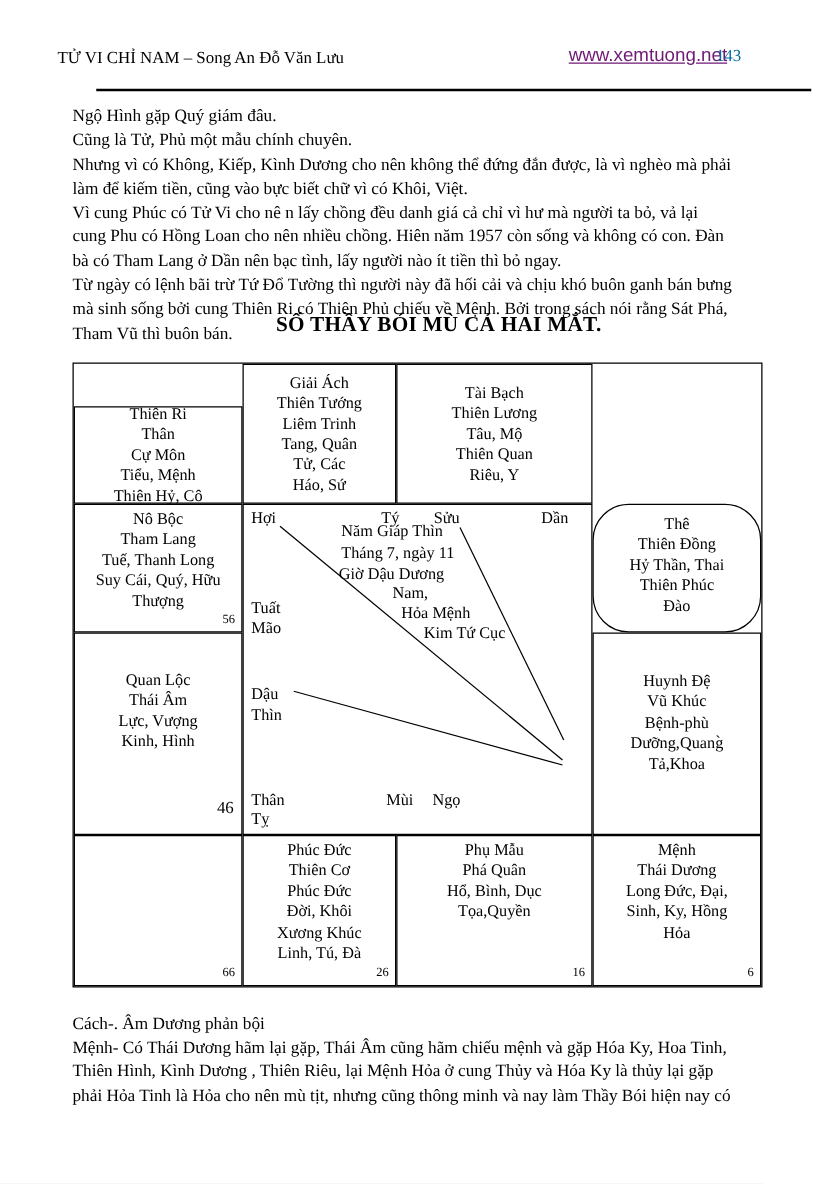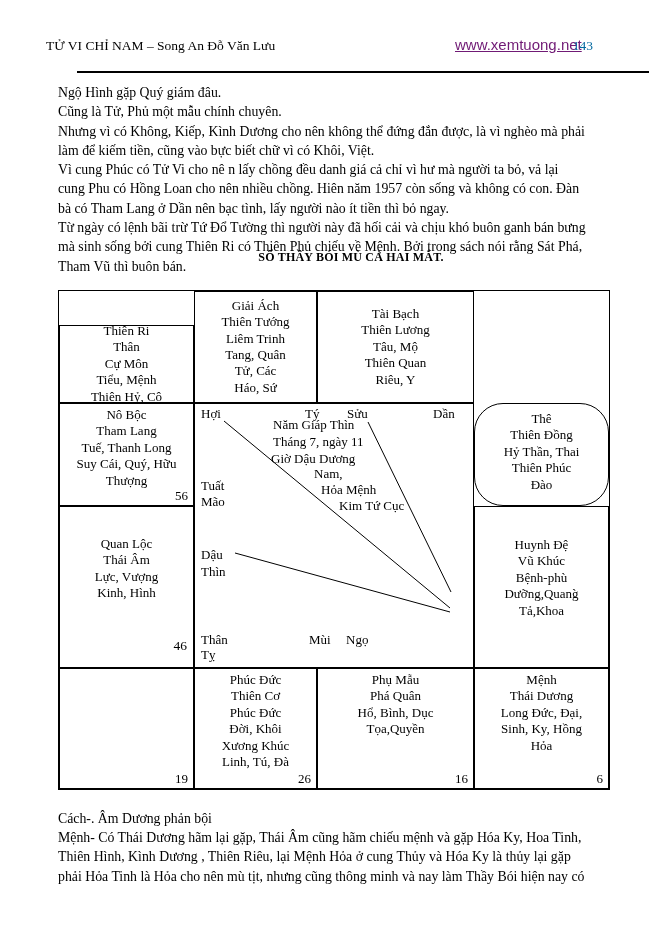--- a/index.html
+++ b/index.html
@@ -19,40 +19,40 @@
   .page-num { font-size:13.5px; color:#0369a1; margin-left:-9px; position:relative; z-index:2; }
   .hdr-rule { position:absolute; left:77px; top:71px; width:572px; height:2px; background:#000; }
 
   
   .body-text {
     position:absolute; left:58px; top:83px; width:586px;
     font-size:13.8px; line-height:19.3px; white-space:pre-line; text-align:left;
   }
   .section-title {
     position:absolute; left:58px; top:250px; width:586px; text-align:center;
-    font-weight:bold; font-size:12px; letter-spacing:0.2px;
+    font-weight:bold; font-size:17px; letter-spacing:0.2px;
   }
 
   
   .tuvi-chart {
     position:absolute; left:58px; top:290px;
     display:grid;
     grid-template-columns:135px 123px 157px 135px;
     grid-template-rows:112px 103px 162px 121px;
     border:1px solid #000;
   }
   .cell {
     border:1px solid #000; position:relative;
     display:flex; flex-direction:column;
     font-size:13px; line-height:16.4px; text-align:center; padding:2px;
   }
   .cell-text { white-space:pre-line; }
   .v-center { justify-content:center; }
   .v-top    { justify-content:flex-start; }
-  .cell-num { position:absolute; right:5px; bottom:1px; font-size:13px; }
+  .cell-num { position:absolute; right:5px; bottom:1px; font-size:10px; }
   .num-inline { text-align:right; padding-right:4px; font-size:13.5px; }
   .c-the    { padding-top:7px; }
   .c-huynh  { padding-top:30px; }
   .c-quan   { padding-top:29px; }
   .c-noboc, .c-bottom { padding-top:3px; }
 
   .center-cell { grid-column:2/4; grid-row:2/4; border:1px solid #000; position:relative; }
   .center-cell svg { position:absolute; left:0; top:0; }
   .lbl { position:absolute; font-size:13px; line-height:15px; white-space:nowrap; }
 
@@ -162,21 +162,21 @@
       <span class="lbl" style="left:151px;top:228px">Ngọ</span>
       <span class="lbl" style="left:78px;top:13px">Năm Giáp Thìn</span>
       <span class="lbl" style="left:78px;top:30px">Tháng 7, ngày 11</span>
       <span class="lbl" style="left:76px;top:47px">Giờ Dậu Dương</span>
       <span class="lbl" style="left:119px;top:62px">Nam,</span>
       <span class="lbl" style="left:126px;top:78px">Hỏa Mệnh</span>
       <span class="lbl" style="left:144px;top:94px">Kim Tứ Cục</span>
     </div>
 
     <div class="cell v-top c-bottom" style="grid-column:1;grid-row:4;">
-      <span class="cell-num">19</span>
+      <span class="cell-num">66</span>
     </div>
     <div class="cell v-top c-bottom" style="grid-column:2;grid-row:4;">
       <span class="cell-text">Phúc Đức
 Thiên Cơ
 Phúc Đức
 Đời, Khôi
 Xương Khúc
 Linh, Tú, Đà</span>
       <span class="cell-num">26</span>
     </div>

